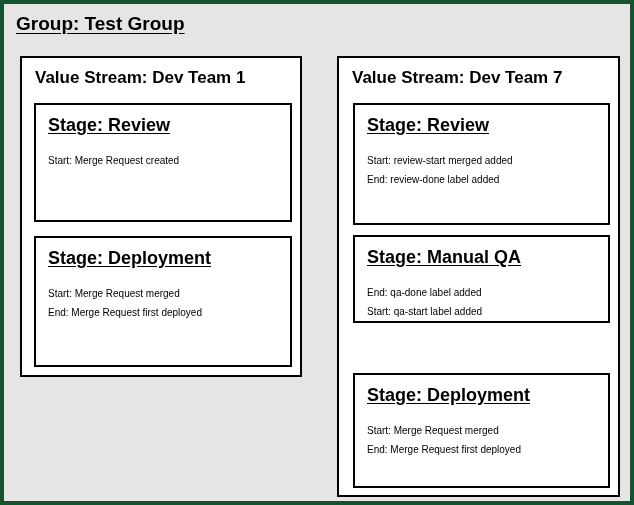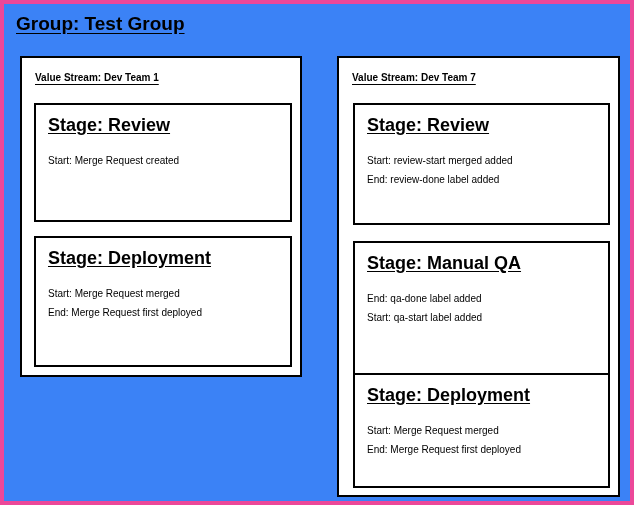--- a/index.html
+++ b/index.html
@@ -23,22 +23,22 @@
   }
 
   
   .outer-frame {
     position: absolute;
     left: 0;
     top: 0;
     width: 634px;
     height: 505px;
     box-sizing: border-box;
-    border: 4px solid #ec4899;
-    background: #3b82f6;
+    border: 4px solid #14532d;
+    background: #e5e5e5;
   }
 
   .group-title {
     position: absolute;
     left: 12px;
     top: 8px;
     font-size: 19px;
     font-weight: bold;
     line-height: 24px;
     text-decoration: underline;
@@ -63,24 +63,23 @@
     left: 333px;
     top: 52px;
     width: 283px;
     height: 441px;
   }
 
   .stream-title {
     position: absolute;
     left: 13px;
     top: 10px;
-    font-size: 10px;
+    font-size: 17px;
     font-weight: bold;
     line-height: 20px;
-    text-decoration: underline;
     text-underline-offset: 3px;
     white-space: nowrap;
   }
 
   
   .stage-box {
     position: absolute;
     box-sizing: border-box;
     border: 2px solid #000000;
     background: #ffffff;
@@ -116,21 +115,21 @@
     display: block;
     white-space: normal;
   }
 
   
   .p1-s1 { top: 45px;  height: 119px; }
   .p1-s2 { top: 178px; height: 131px; }
 
   
   .p2-s1 { top: 45px;  height: 122px; }
-  .p2-s2 { top: 183px; height: 140px; }
+  .p2-s2 { top: 177px; height: 88px; }
   .p2-s3 { top: 315px; height: 115px; }
 </style>
 </head>
 <body>
 
 <div class="screen">
   <div class="outer-frame">
 
     <div class="group-title">Group: Test Group</div>
 

